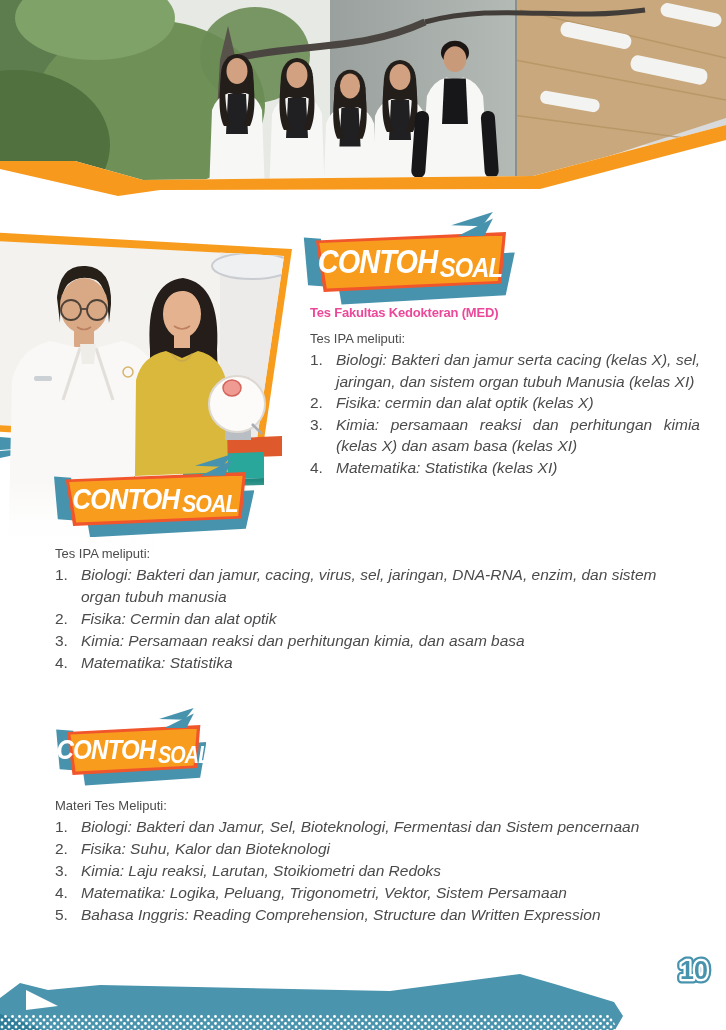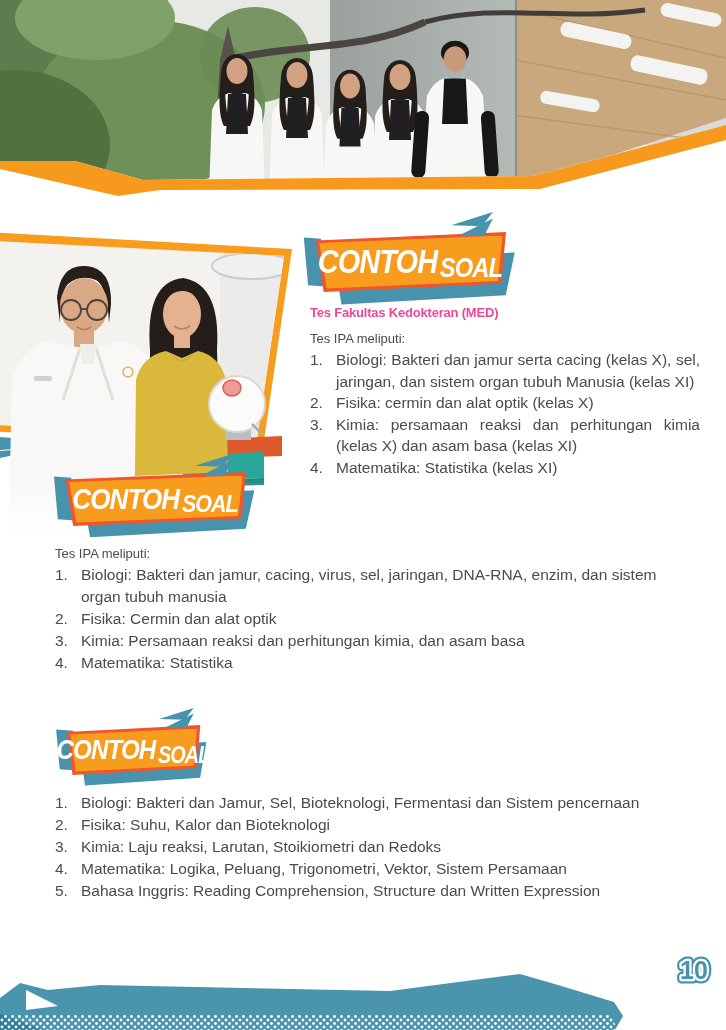--- a/index.html
+++ b/index.html
@@ -8,21 +8,21 @@
   svg{display:block;}
 
   
   .sec{position:absolute;z-index:4;}
   .sec-title{font-weight:bold;font-size:13px;line-height:24px;color:#ec4899;letter-spacing:-0.2px;}
   .sec-intro{font-size:13px;line-height:20px;color:#4b4b4d;margin-top:4px;}
   .sec-item{display:flex;font-size:15.5px;color:#4b4b4d;}
   .sec .sec-item{line-height:22px;}
   #sec1 .sec-item{line-height:21.5px;}
   .sec-item .num{flex:0 0 26px;}
-  .sec-item .txt{flex:1;}
+  .sec-item .txt{flex:1;font-style:italic;}
   #sec1 .sec-item .txt{text-align:justify;}
   #sec3 .sec-title{margin-bottom:13px;}
 
   
   .contoh-badge{position:absolute;z-index:5;width:var(--w);height:var(--h);}
   .cb-shadow{position:absolute;left:11%;right:-4%;top:34%;bottom:-21%;background:#4793ae;
              clip-path:polygon(0 18%,100% 0,95% 82%,4% 100%);}
   .cb-left{position:absolute;left:-7px;top:10%;width:17px;height:80%;background:#4793ae;
            transform:skewX(9deg) rotate(4deg);}
   .cb-border{position:absolute;inset:0;background:#f1552b;
@@ -265,20 +265,21 @@
       <span class="cb-contoh">CONTOH</span>
       <span class="cb-soal">SOAL</span>
     </div>
     <svg class="cb-plane" viewBox="0 0 42 23">
       <polygon points="2,12 40,0 30,13" fill="#4793ae"></polygon>
       <polygon points="8,22 40,6 32,22" fill="#4793ae"></polygon>
     </svg>
   </div>
 
   <div class="sec" id="sec3" style="left:55px;top:792px;width:642px;">
+    <div class="sec-intro">Materi Tes Meliputi:</div>
     <div class="sec-item">
         <span class="num">1.</span>
         <span class="txt">Biologi: Bakteri dan Jamur, Sel, Bioteknologi, Fermentasi dan Sistem pencernaan</span>
       </div>
     <div class="sec-item">
         <span class="num">2.</span>
         <span class="txt">Fisika: Suhu, Kalor dan Bioteknologi</span>
       </div>
     <div class="sec-item">
         <span class="num">3.</span>

